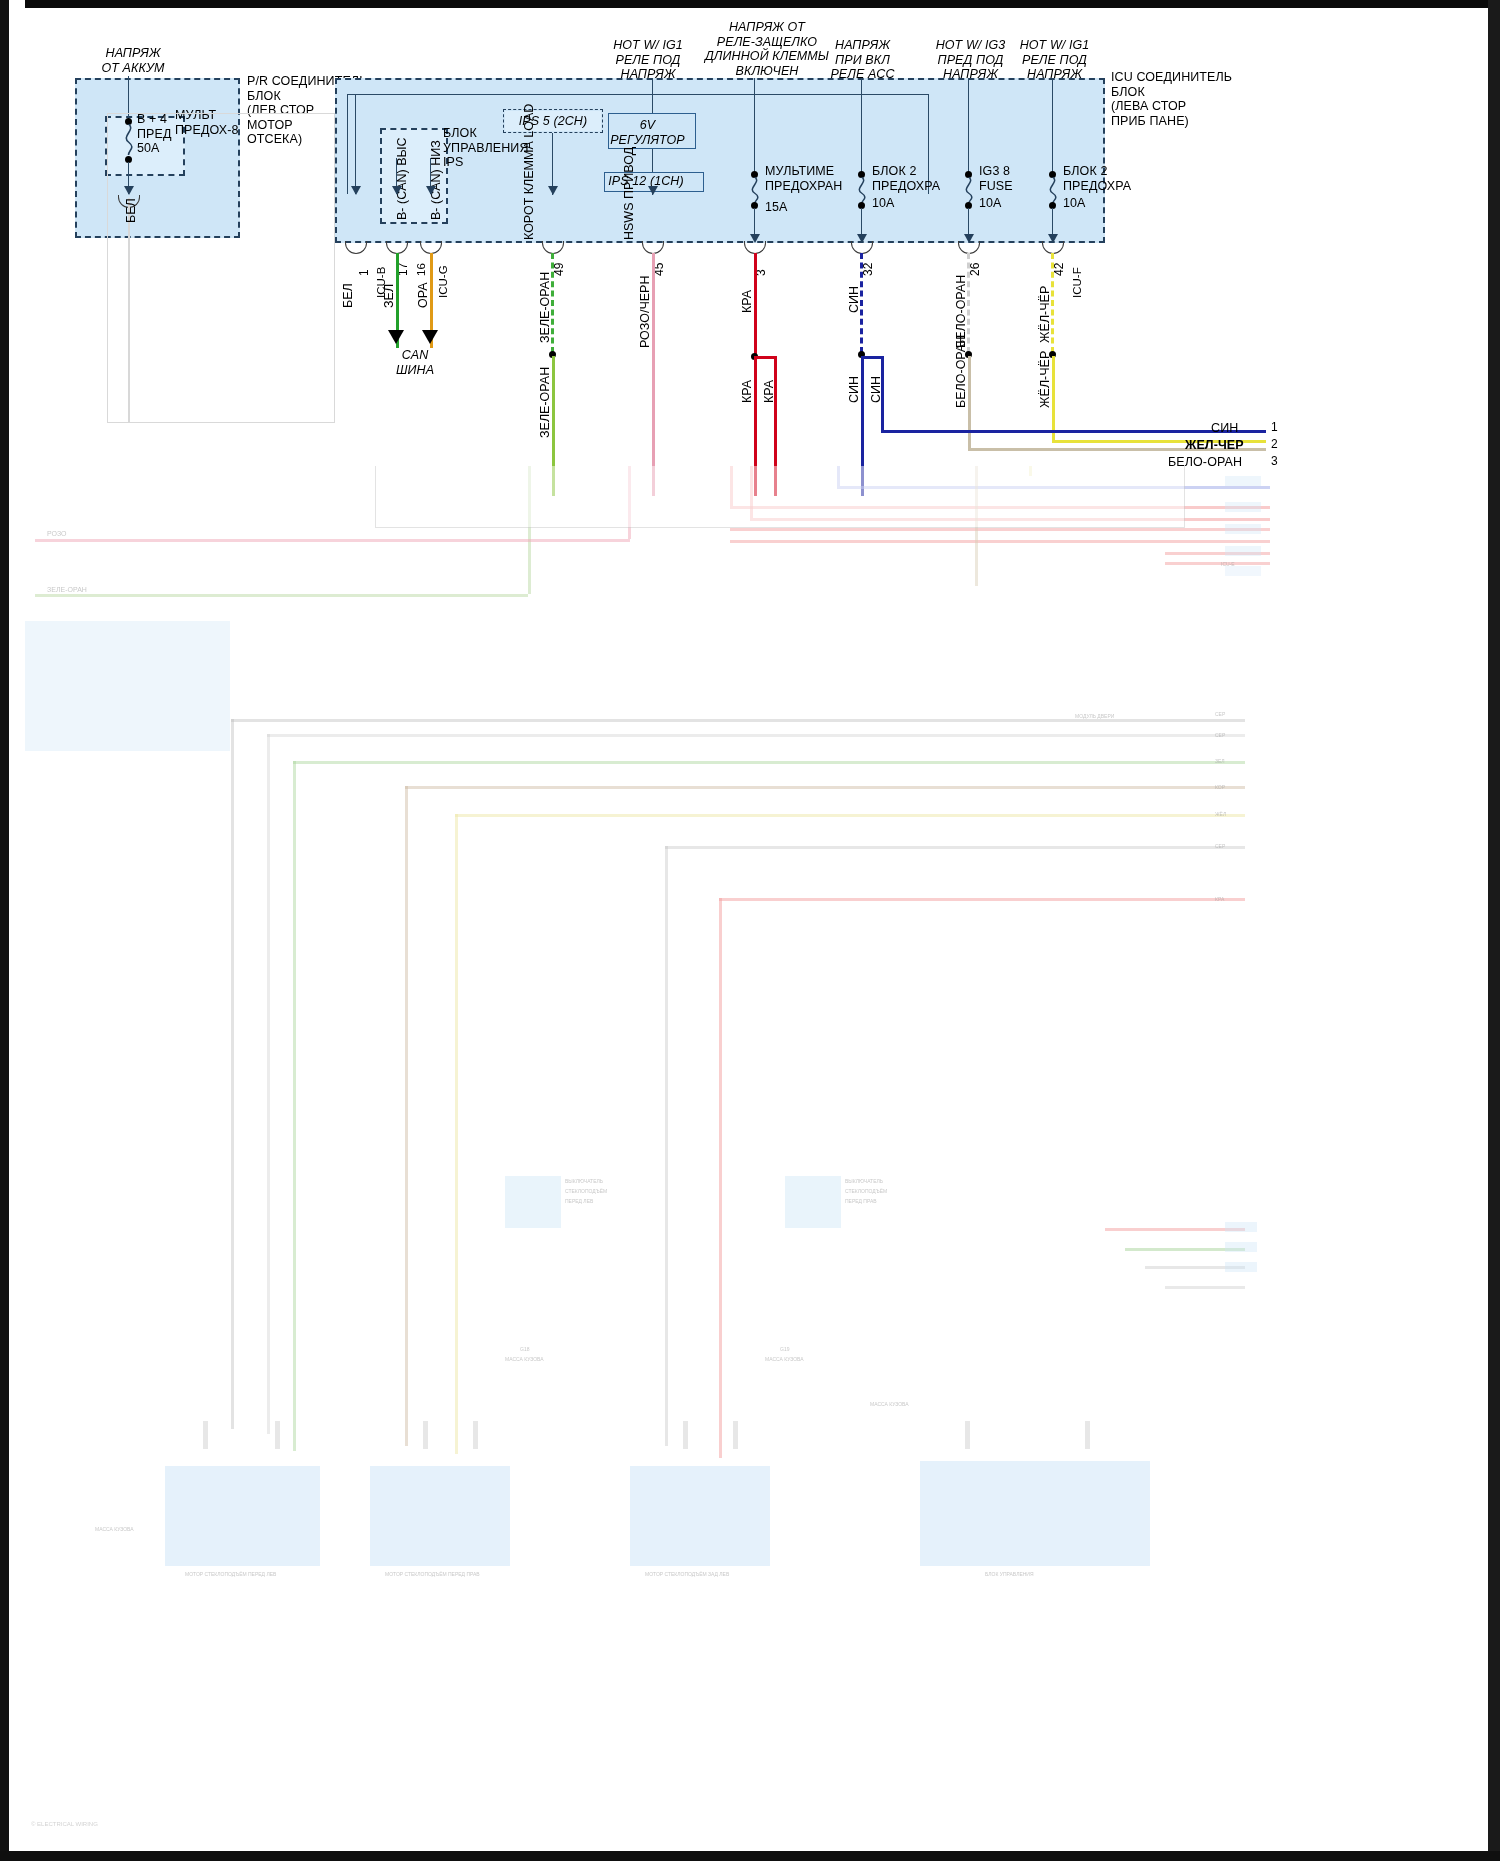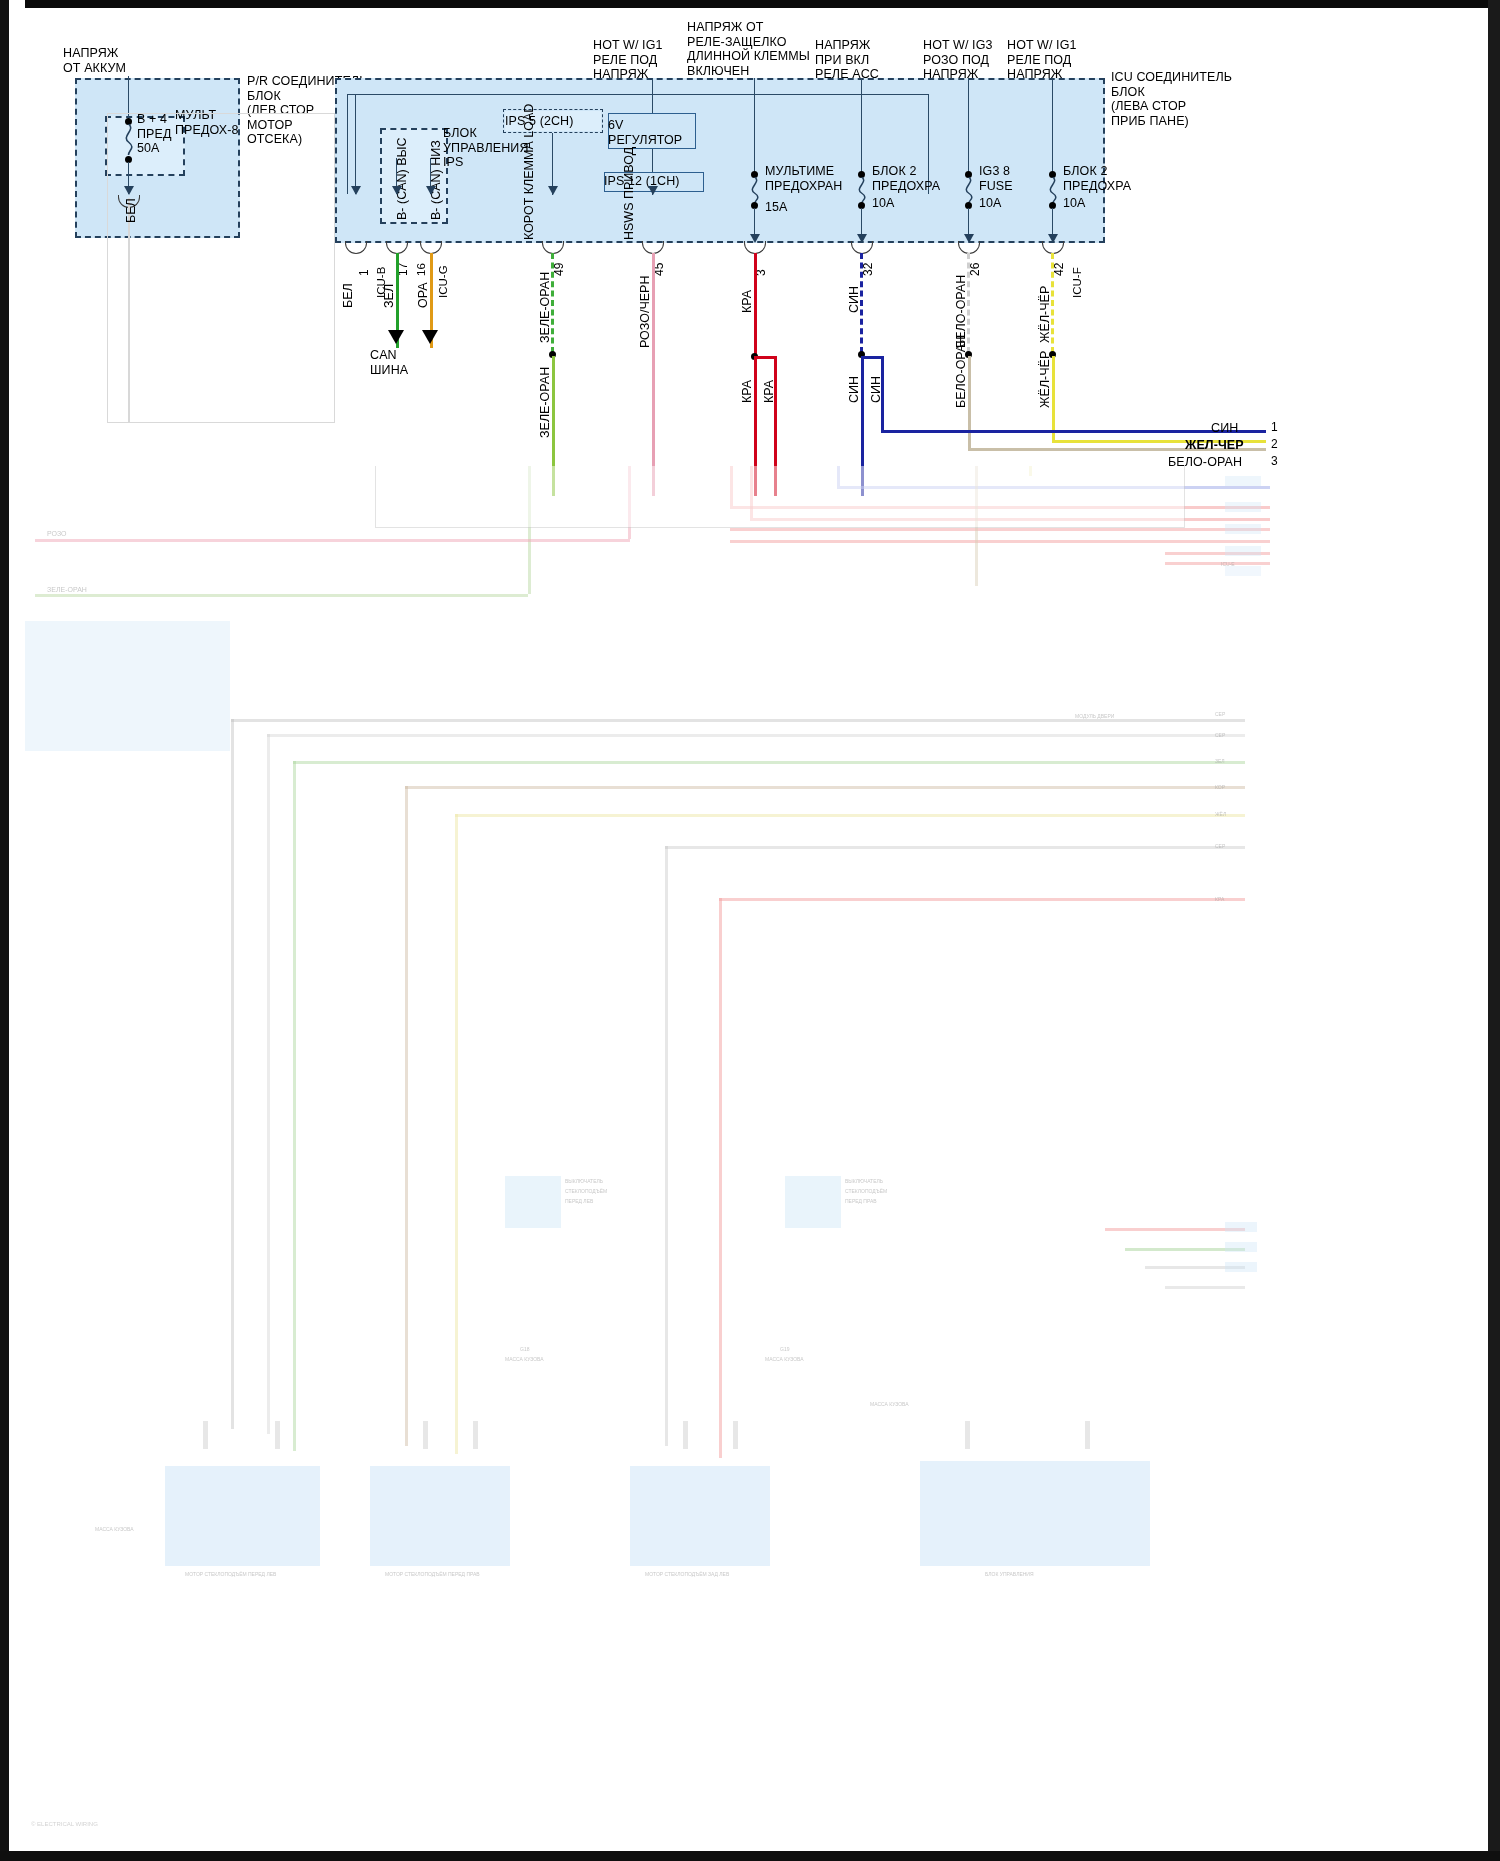--- a/index.html
+++ b/index.html
@@ -15,21 +15,21 @@
 
   
   .sheet{position:absolute;left:25px;top:8px;width:1463px;height:545px;background:#fff;}
 
   .boxfill{position:absolute;background:#cfe6f7;}
   .boxfill.lite{background:#dceefb;}
   .dashbox{position:absolute;border:2px dashed #24405c;box-sizing:border-box;}
   .solidbox{position:absolute;border:1.4px solid #2d5f8f;box-sizing:border-box;background:#cfe6f7;}
 
   .lbl{position:absolute;font-size:12.5px;line-height:14.5px;color:#000;white-space:pre;letter-spacing:.1px;}
-  .lbl.c{}
+  .lbl.c{text-align:center;font-style:italic;}
   .vert{position:absolute;font-size:12.5px;color:#000;white-space:nowrap;
         transform-origin:0 0;transform:rotate(-90deg);}
   .vert9{position:absolute;font-size:11.5px;color:#000;white-space:nowrap;
         transform-origin:0 0;transform:rotate(-90deg);}
 
   .wireV{position:absolute;width:0;border-left-width:2.2px;border-left-style:solid;}
   .wireH{position:absolute;height:0;border-top-width:2.2px;border-top-style:solid;}
   .thin{position:absolute;width:0;border-left:1.3px solid #2b4a66;}
   .thinH{position:absolute;height:0;border-top:1.3px solid #2b4a66;}
 
@@ -206,21 +206,21 @@
     <div class="dot" style="left:833px;top:163px;"></div>
     <svg style="position:absolute;left:831px;top:169px;" width="14" height="28">
       <path d="M5.5 0 C 13 5, -2 11, 5.5 16 C 13 21, 5.5 23, 5.5 27" fill="none" stroke="#24405c" stroke-width="1.5"></path>
     </svg>
     <div class="dot" style="left:833px;top:194px;"></div>
     <div class="lbl" style="left:847px;top:156px;">БЛОК 2
 ПРЕДОХРА</div>
     <div class="lbl" style="left:847px;top:188px;">10A</div>
 
     <div class="lbl c" style="left:898px;top:30px;width:95px;">HOT W/ IG3
-РОЗО ПОД
+ПРЕД ПОД
 НАПРЯЖ</div>
     <div class="thin" style="left:943px;top:70px;height:96px;"></div>
     <div class="dot" style="left:940px;top:163px;"></div>
     <svg style="position:absolute;left:938px;top:169px;" width="14" height="28">
       <path d="M5.5 0 C 13 5, -2 11, 5.5 16 C 13 21, 5.5 23, 5.5 27" fill="none" stroke="#24405c" stroke-width="1.5"></path>
     </svg>
     <div class="dot" style="left:940px;top:194px;"></div>
     <div class="lbl" style="left:954px;top:156px;">IG3 8
 FUSE</div>
     <div class="lbl" style="left:954px;top:188px;">10A</div>

